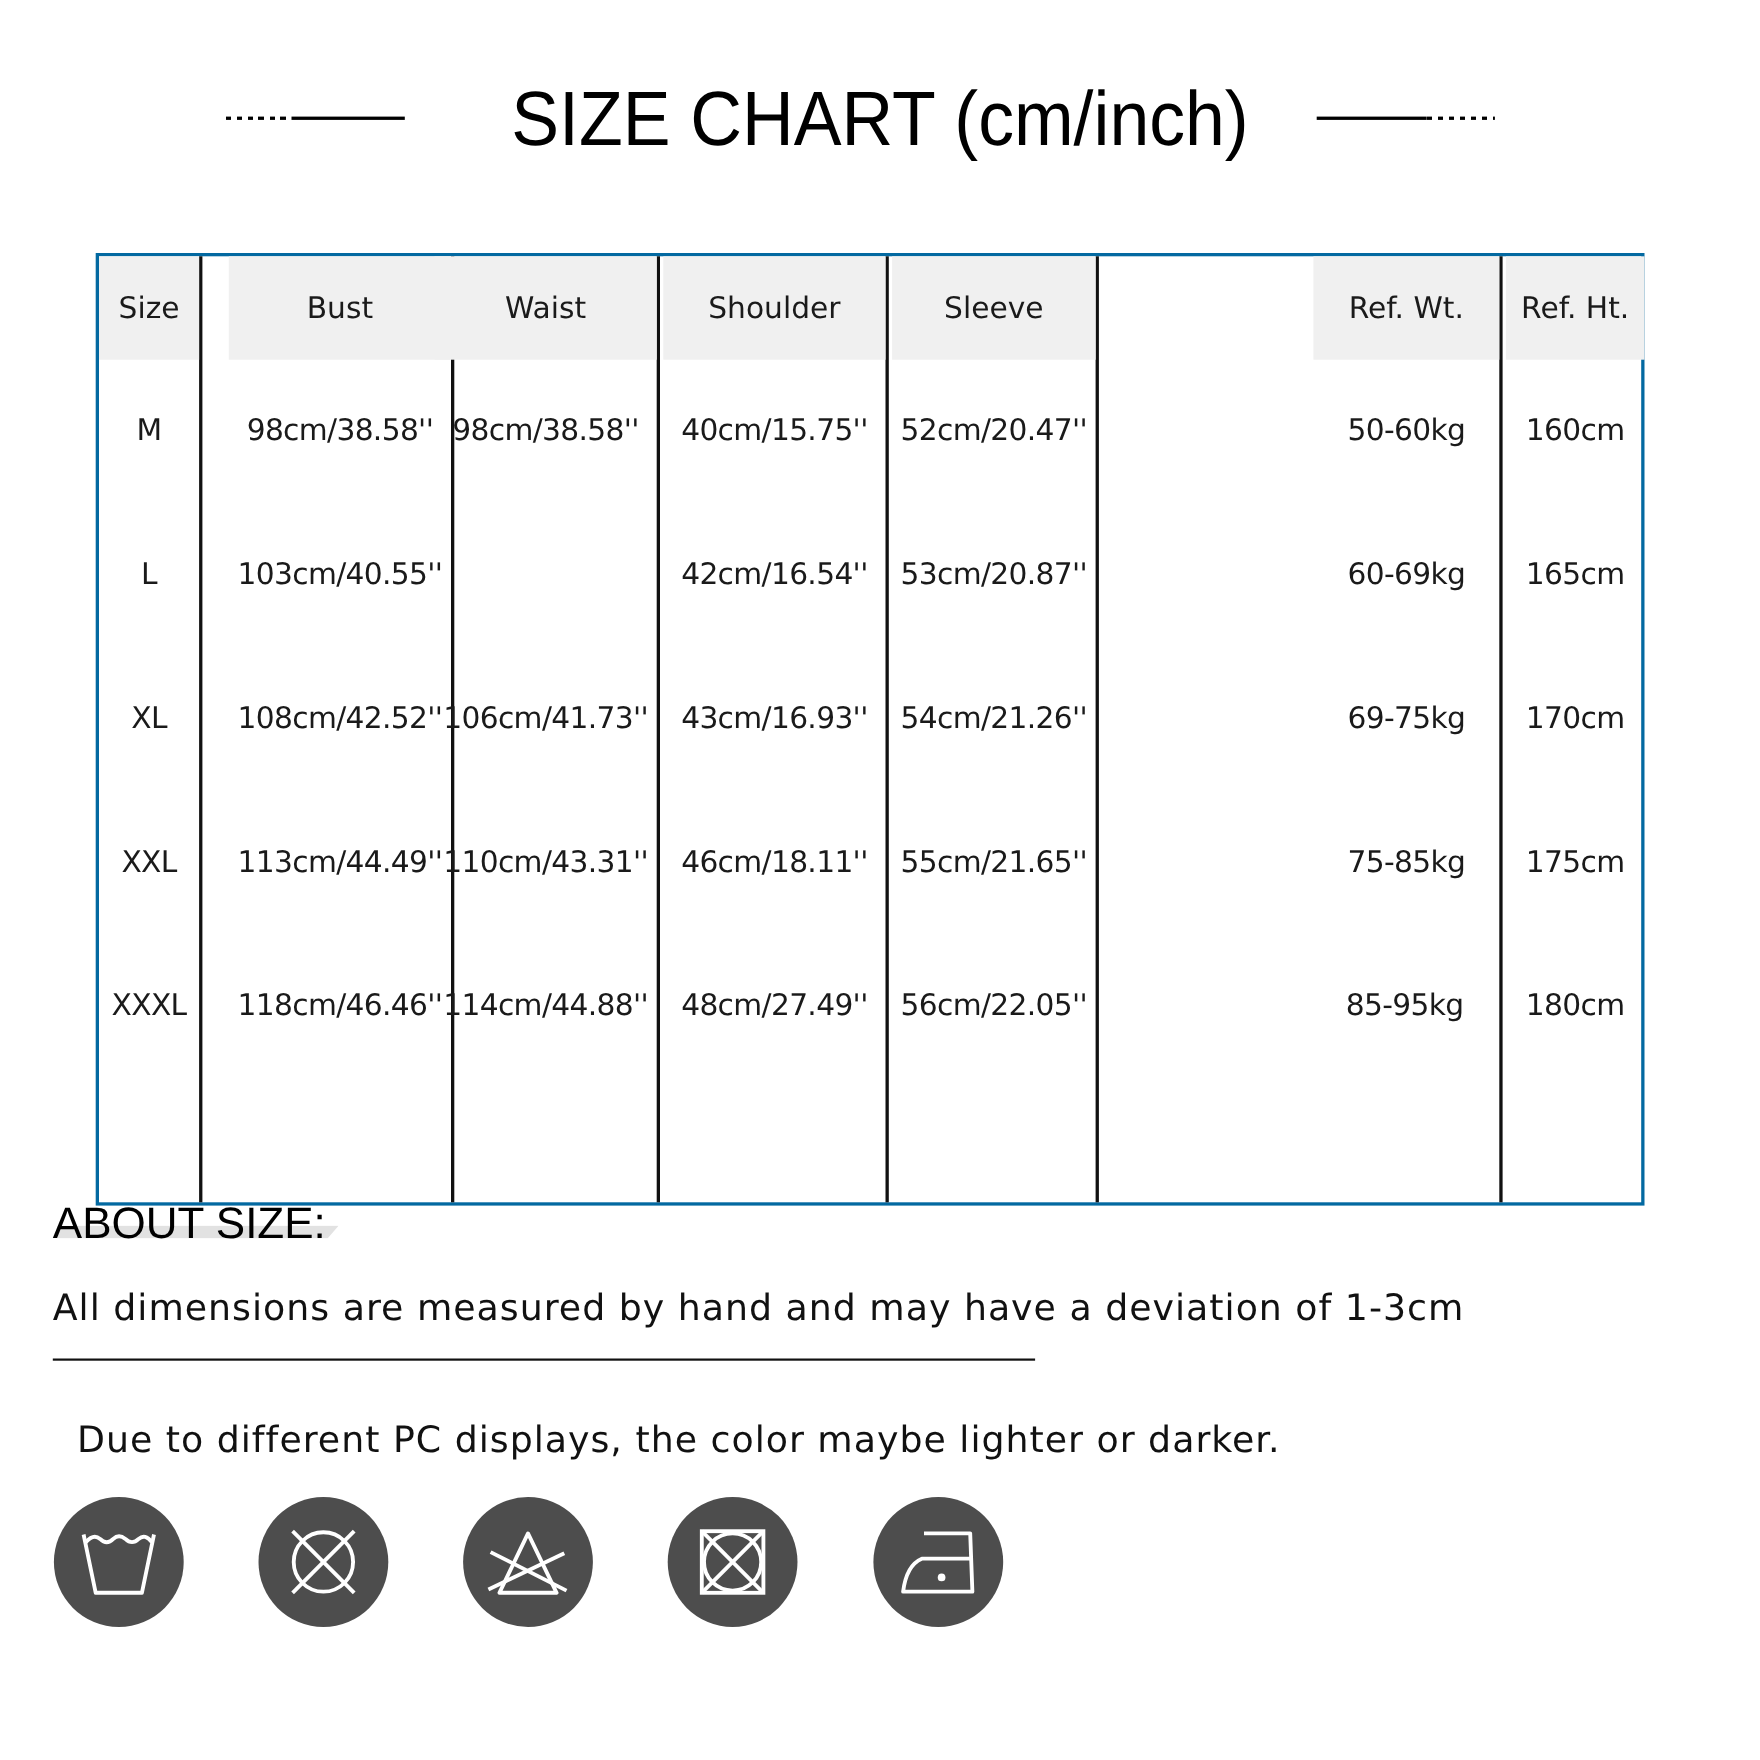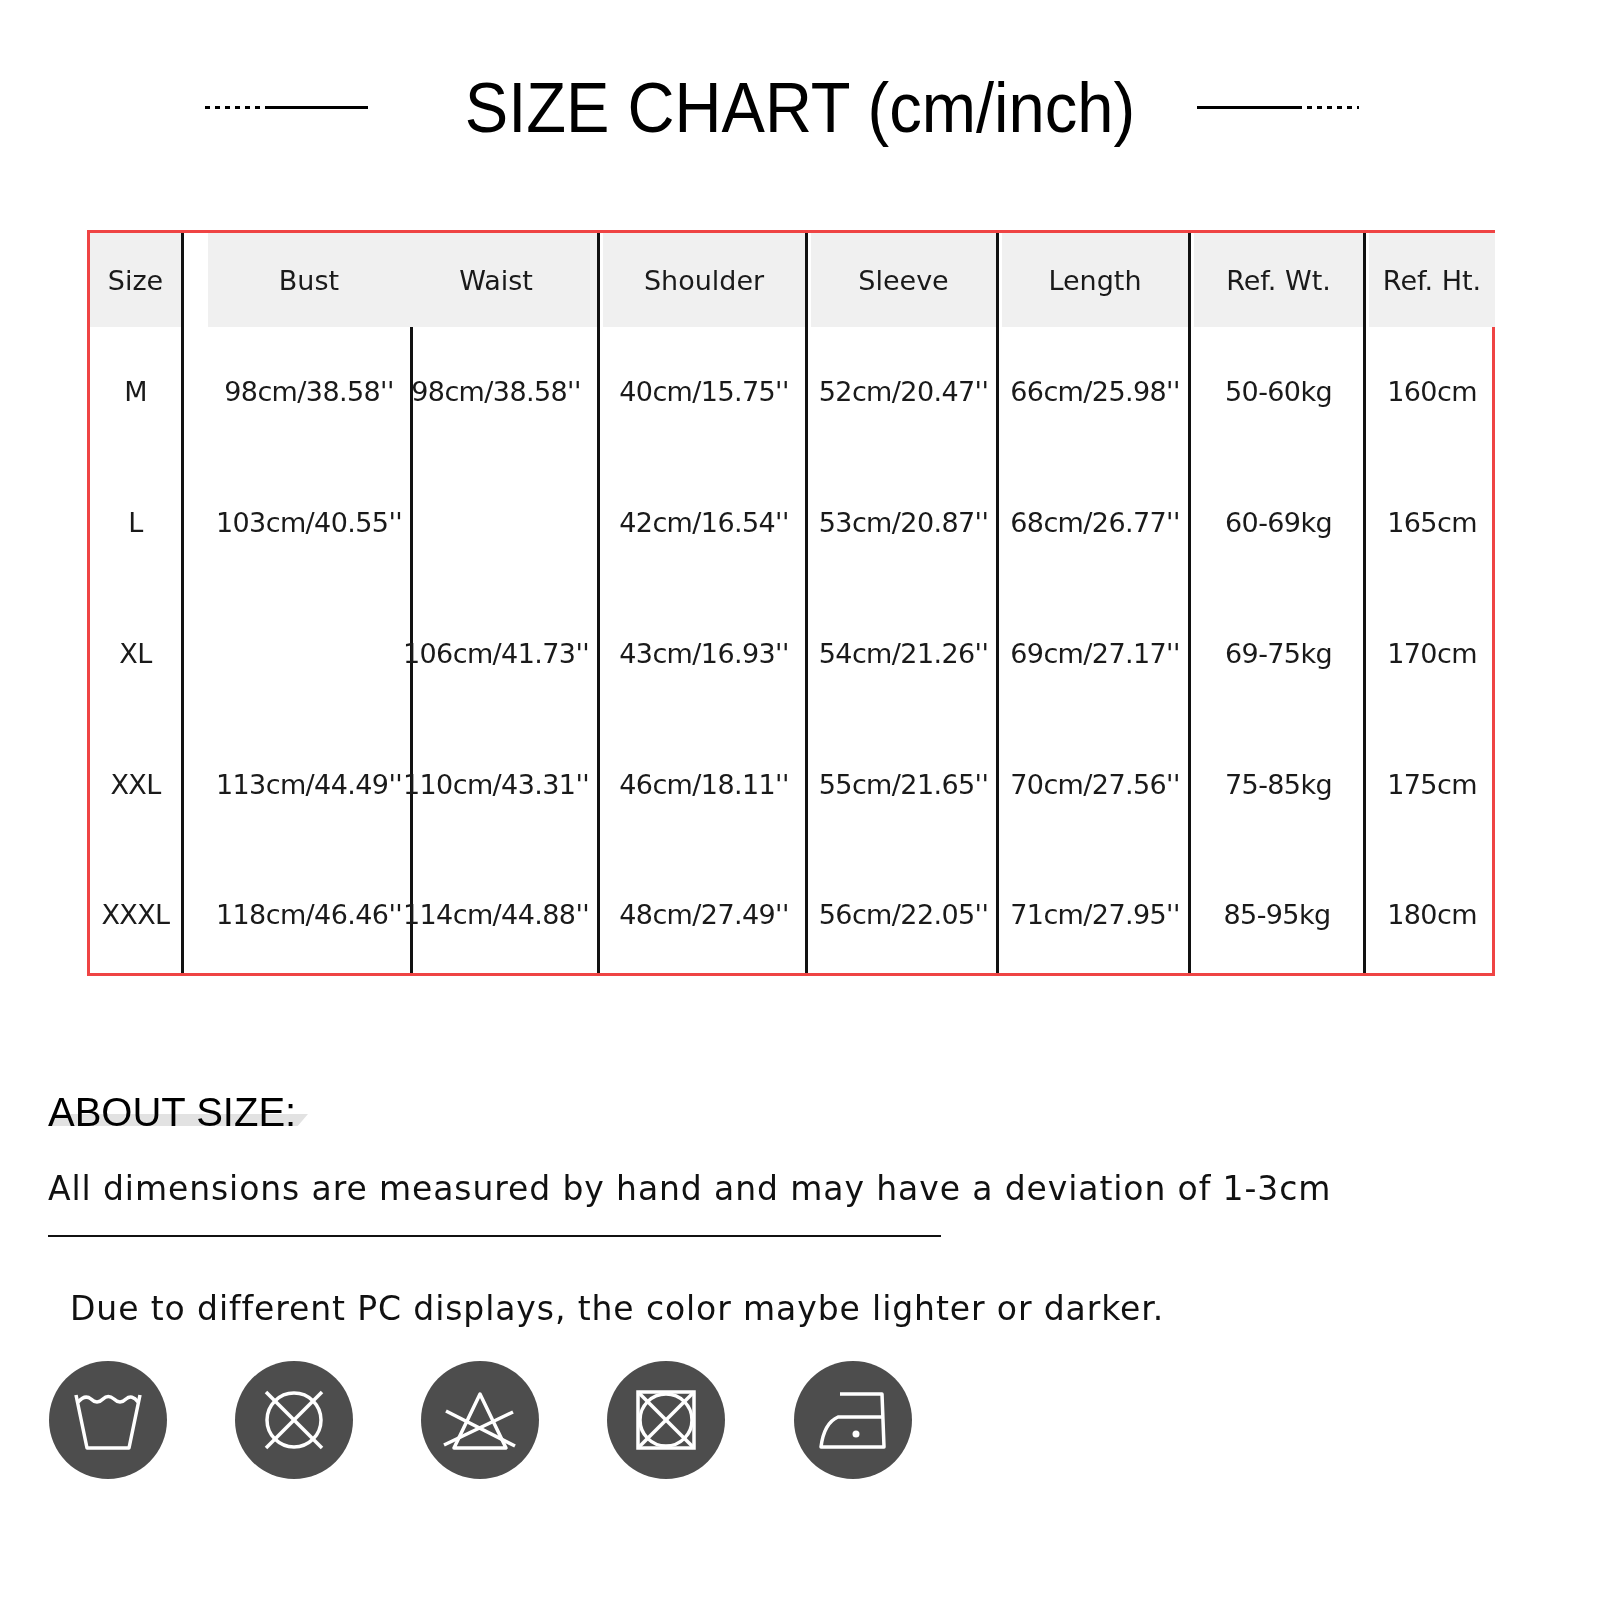--- a/index.html
+++ b/index.html
@@ -50,22 +50,22 @@
     height: 3px;
     background-image: repeating-linear-gradient(to right, #000 0 5px, transparent 5px 10px);
   }
 
   
   .size-table {
     position: absolute;
     left: 87px;
     top: 230px;
     width: 1408px;
-    height: 746px;
-    border: 3px solid #ef4444;
+    height: 866px;
+    border: 3px solid #0369a1;
     box-sizing: border-box;
     text-align: right;
   }
   .col {
     position: absolute;
     top: 0;
     bottom: 0;
     border-right: 3px solid #111;
     box-sizing: border-box;
   }
@@ -166,20 +166,21 @@
       <div class="data-cell" style="top: 128px;">M</div>
       <div class="data-cell" style="top: 259px;">L</div>
       <div class="data-cell" style="top: 390px;">XL</div>
       <div class="data-cell" style="top: 521px;">XXL</div>
       <div class="data-cell" style="top: 651px;">XXXL</div>
     </div>
     <div class="col" style="left: 94px; width: 208px; margin-left: 21px;">
       <div class="head-cell" style="left: 3px;">Bust</div>
       <div class="data-cell" style="top: 128px; left: 3px;">98cm/38.58''</div>
       <div class="data-cell" style="top: 259px; left: 3px;">103cm/40.55''</div>
+      <div class="data-cell" style="top: 390px; left: 3px;">108cm/42.52''</div>
       <div class="data-cell" style="top: 521px; left: 3px;">113cm/44.49''</div>
       <div class="data-cell" style="top: 651px; left: 3px;">118cm/46.46''</div>
     </div>
     <div class="col" style="left: 302px; width: 208px;">
       <div class="head-cell" style="left: 3px;">Waist</div>
       <div class="data-cell" style="top: 128px; left: 3px;">98cm/38.58''</div>
       <div class="data-cell" style="top: 390px; left: 3px;">106cm/41.73''</div>
       <div class="data-cell" style="top: 521px; left: 3px;">110cm/43.31''</div>
       <div class="data-cell" style="top: 651px; left: 3px;">114cm/44.88''</div>
     </div>
@@ -192,28 +193,20 @@
       <div class="data-cell" style="top: 651px; left: 3px;">48cm/27.49''</div>
     </div>
     <div class="col" style="left: 718px; width: 191px;">
       <div class="head-cell" style="left: 3px;">Sleeve</div>
       <div class="data-cell" style="top: 128px; left: 3px;">52cm/20.47''</div>
       <div class="data-cell" style="top: 259px; left: 3px;">53cm/20.87''</div>
       <div class="data-cell" style="top: 390px; left: 3px;">54cm/21.26''</div>
       <div class="data-cell" style="top: 521px; left: 3px;">55cm/21.65''</div>
       <div class="data-cell" style="top: 651px; left: 3px;">56cm/22.05''</div>
     </div>
-    <div class="col" style="left: 909px; width: 192px;">
-      <div class="head-cell" style="left: 3px;">Length</div>
-      <div class="data-cell" style="top: 128px; left: 3px;">66cm/25.98''</div>
-      <div class="data-cell" style="top: 259px; left: 3px;">68cm/26.77''</div>
-      <div class="data-cell" style="top: 390px; left: 3px;">69cm/27.17''</div>
-      <div class="data-cell" style="top: 521px; left: 3px;">70cm/27.56''</div>
-      <div class="data-cell" style="top: 651px; left: 3px;">71cm/27.95''</div>
-    </div>
     <div class="col" style="left: 1101px; width: 175px;">
       <div class="head-cell" style="left: 3px;">Ref. Wt.</div>
       <div class="data-cell" style="top: 128px; left: 3px;">50-60kg</div>
       <div class="data-cell" style="top: 259px; left: 3px;">60-69kg</div>
       <div class="data-cell" style="top: 390px; left: 3px;">69-75kg</div>
       <div class="data-cell" style="top: 521px; left: 3px;">75-85kg</div>
       <div class="data-cell" style="top: 651px; left: 0;">85-95kg</div>
     </div>
     <div class="col last" style="left: 1276px; width: 129px;">
       <div class="head-cell" style="left: 3px;">Ref. Ht.</div>

